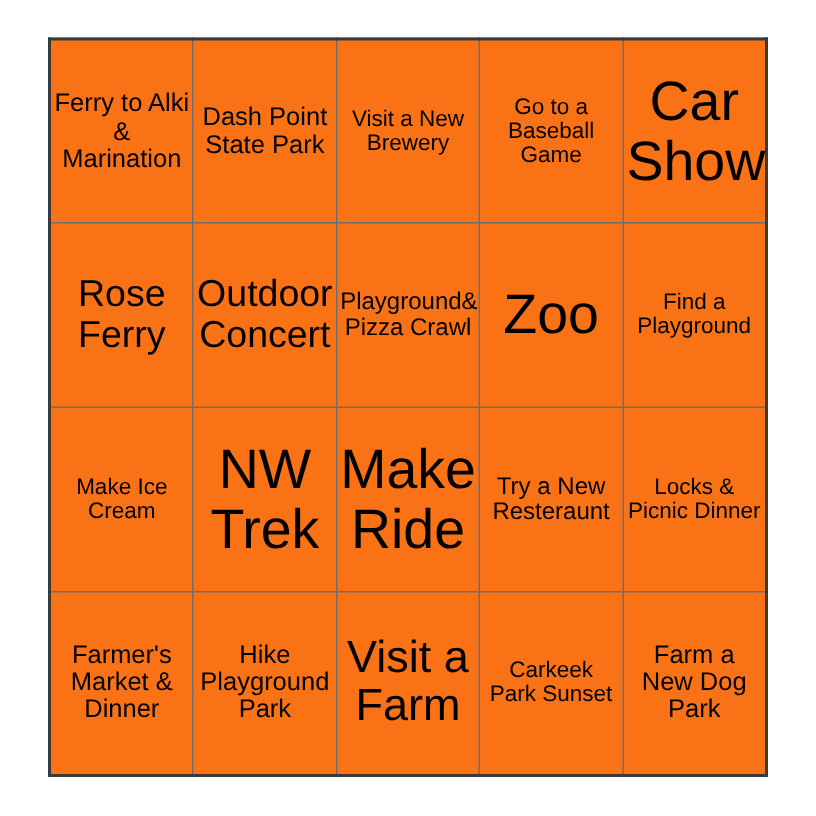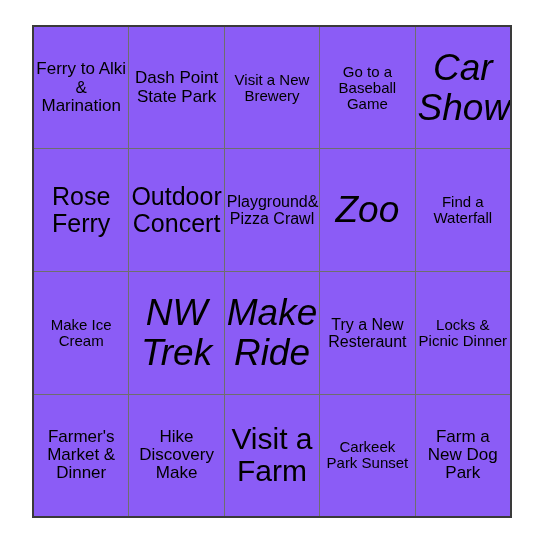--- a/index.html
+++ b/index.html
@@ -19,21 +19,21 @@
     top: 25px;
     width: 480px;
     height: 493px;
   }
   table.bingo-grid {
     width: 480px;
     height: 493px;
     border-collapse: collapse;
     table-layout: fixed;
     border: 2px solid #3a3a3a;
-    background: #8b5cf6;
+    background: #f97316;
   }
   table.bingo-grid td {
     border: 1px solid #6e6e6e;
     width: 20%;
     height: 20%;
     padding: 1px 2px;
     text-align: center;
     vertical-align: middle;
     color: #000000;
     line-height: 1.07;
@@ -43,21 +43,21 @@
   .cell-text {
     display: block;
     width: 100%;
   }
   
   .fs-xs  { font-size: 16px; }
   .fs-sm  { font-size: 17px; }
   .fs-md  { font-size: 15px; }
   .fs-lg  { font-size: 25px; }
   .fs-xl  { font-size: 30px; }
-  .fs-xxl { font-size: 37px; font-style: italic; }
+  .fs-xxl { font-size: 37px; }
 </style>
 </head>
 <body>
 
 <div id="bingo-wrap">
   <table class="bingo-grid">
     <tbody>
       <tr>
         <td>
             <span class="cell-text fs-sm">Ferry to Alki &amp; Marination</span>
@@ -82,21 +82,21 @@
         <td>
             <span class="cell-text fs-lg">Outdoor Concert</span>
           </td>
         <td>
             <span class="cell-text fs-xs">Playground&amp; Pizza Crawl</span>
           </td>
         <td>
             <span class="cell-text fs-xxl">Zoo</span>
           </td>
         <td>
-            <span class="cell-text fs-md">Find a Waterfall</span>
+            <span class="cell-text fs-md">Find a Playground</span>
           </td>
       </tr>
       <tr>
         <td>
             <span class="cell-text fs-md">Make Ice Cream</span>
           </td>
         <td>
             <span class="cell-text fs-xxl">NW Trek</span>
           </td>
         <td>
@@ -107,21 +107,21 @@
           </td>
         <td>
             <span class="cell-text fs-md">Locks &amp; Picnic Dinner</span>
           </td>
       </tr>
       <tr>
         <td>
             <span class="cell-text fs-sm">Farmer's Market &amp; Dinner</span>
           </td>
         <td>
-            <span class="cell-text fs-sm">Hike Discovery Make</span>
+            <span class="cell-text fs-sm">Hike Playground Park</span>
           </td>
         <td>
             <span class="cell-text fs-xl">Visit a Farm</span>
           </td>
         <td>
             <span class="cell-text fs-md">Carkeek Park Sunset</span>
           </td>
         <td>
             <span class="cell-text fs-sm">Farm a New Dog Park</span>
           </td>

